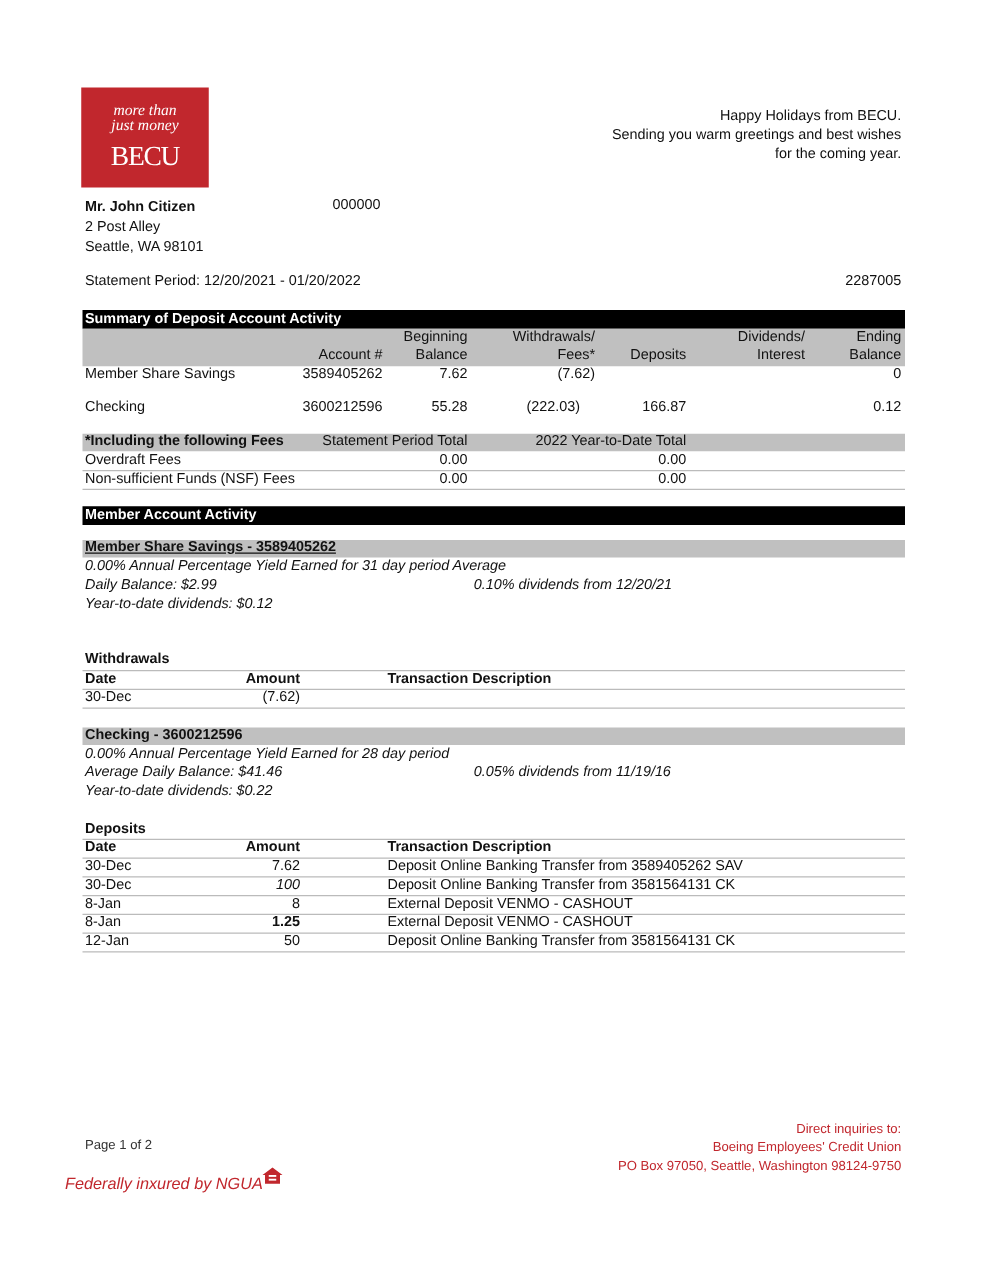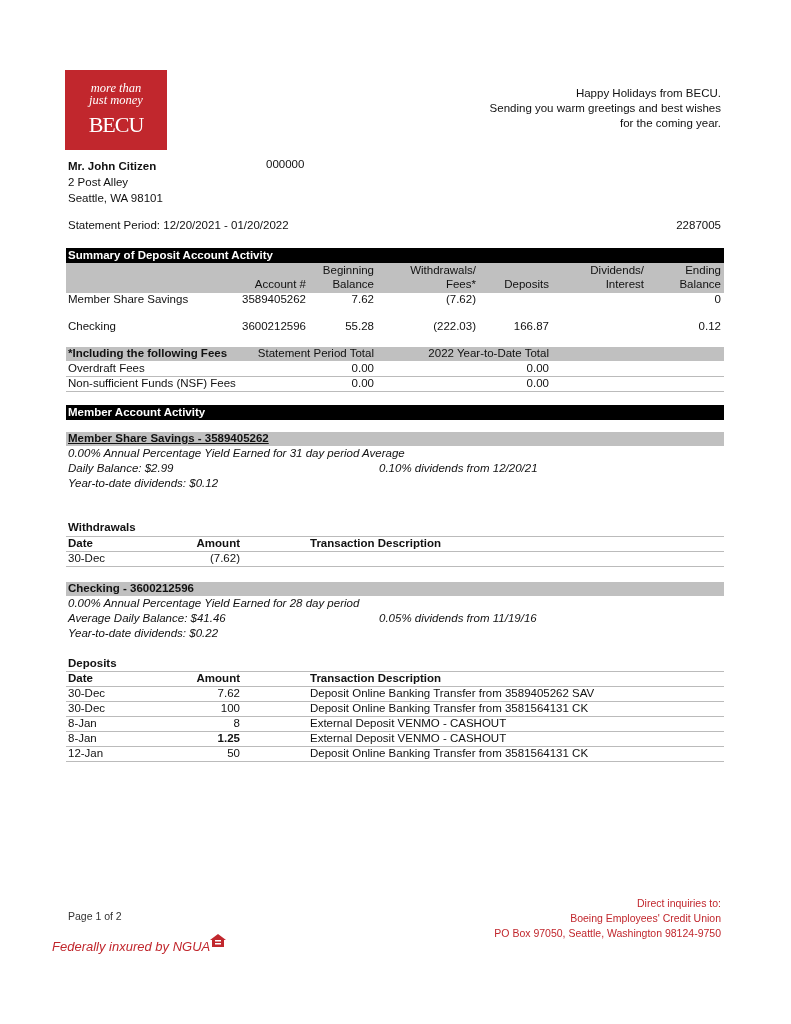--- a/index.html
+++ b/index.html
@@ -70,21 +70,21 @@
   <span class="cell" style="left:2px;">Member Share Savings</span>
   <span class="cell r" style="right:418px;">3589405262</span>
   <span class="cell r" style="right:350px;">7.62</span>
   <span class="cell r" style="right:248px;">(7.62)</span>
   <span class="cell r" style="right:3px;">0</span>
 </div>
 <div class="abs" style="left:66px;top:320px;width:658px;height:14px;">
   <span class="cell" style="left:2px;">Checking</span>
   <span class="cell r" style="right:418px;">3600212596</span>
   <span class="cell r" style="right:350px;">55.28</span>
-  <span class="cell r" style="right:248px;text-align:right;">(222.03)</span>
+  <span class="cell r" style="right:260px;text-align:right;">(222.03)</span>
   <span class="cell r" style="right:175px;">166.87</span>
   <span class="cell r" style="right:3px;">0.12</span>
 </div>
 
 <div class="abs greybar" style="top:347px;height:14px;">
   <span class="cell bold" style="left:2px;">*Including the following Fees</span>
   <span class="cell r" style="right:350px;">Statement Period Total</span>
   <span class="cell r" style="right:175px;">2022 Year-to-Date Total</span>
 </div>
 <div class="abs" style="left:66px;top:362px;width:658px;height:14px;">
@@ -138,21 +138,21 @@
 <div class="rule" style="top:686px;"></div>
 
 <div class="abs" style="left:66px;top:687px;width:658px;height:14px;">
   <span class="cell" style="left:2px;">30-Dec</span>
   <span class="cell r" style="right:484px;">7.62</span>
   <span class="cell" style="left:244px;">Deposit Online Banking Transfer from 3589405262 SAV</span>
 </div>
 <div class="rule" style="top:701px;"></div>
 <div class="abs" style="left:66px;top:702px;width:658px;height:14px;">
   <span class="cell" style="left:2px;">30-Dec</span>
-  <span class="cell r" style="right:484px;">100</span>
+  <span class="cell r" style="right:484px;font-style:italic;">100</span>
   <span class="cell" style="left:244px;">Deposit Online Banking Transfer from 3581564131 CK</span>
 </div>
 <div class="rule" style="top:716px;"></div>
 <div class="abs" style="left:66px;top:717px;width:658px;height:14px;">
   <span class="cell" style="left:2px;">8-Jan</span>
   <span class="cell r" style="right:484px;">8</span>
   <span class="cell" style="left:244px;">External Deposit VENMO - CASHOUT</span>
 </div>
 <div class="rule" style="top:731px;"></div>
 <div class="abs" style="left:66px;top:732px;width:658px;height:14px;">

